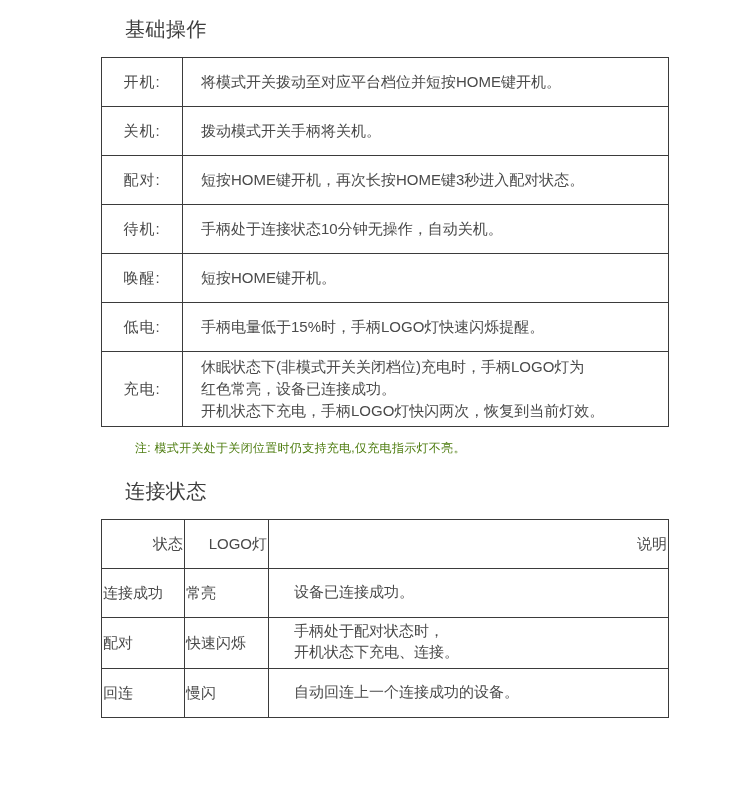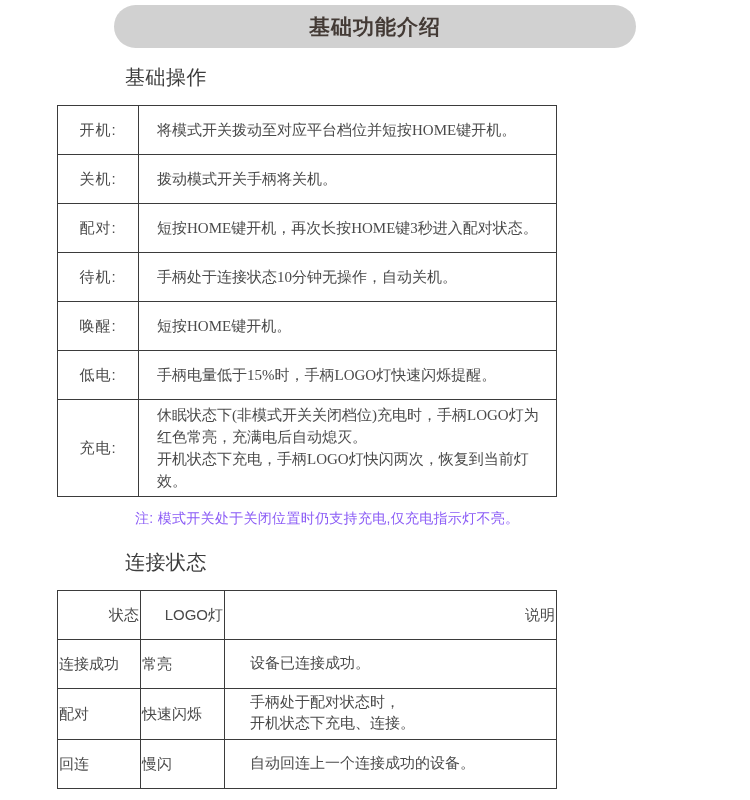--- a/index.html
+++ b/index.html
@@ -34,22 +34,22 @@
   .section-heading {
     margin: 16px 0 14px 125px;
     font-size: 20px;
     font-weight: 400;
     color: #3d3d3d;
     letter-spacing: 0.5px;
   }
   .section-heading.second { margin-top: 21px; }
 
   table {
-    margin-left: 57px;
-    width: 500px;
+    margin-left: 101px;
+    width: 568px;
     border-collapse: collapse;
     table-layout: fixed;
   }
   td, th {
     border: 1px solid #3b3b3b;
     font-size: 15px;
     color: #4a4a4a;
     vertical-align: middle;
   }
 
@@ -58,27 +58,26 @@
   .ops-table tr.tall { height: 67px; }
   .ops-table .label-cell {
     width: 81px;
     text-align: center;
     letter-spacing: 1px;
   }
   .ops-table .desc-cell {
     padding: 4px 2px 4px 18px;
     line-height: 22px;
     white-space: pre-line;
-    font-family: Liberation Serif, serif;
   }
 
   .note {
     margin: 13px 0 0 135px;
-    font-size: 14px;
-    color: #8b5cf6;
+    font-size: 12px;
+    color: #4d7c0f;
     letter-spacing: 0.3px;
   }
 
   
   .conn-table { margin-top: 14px; }
   .conn-table tr { height: 49px; }
   .conn-table tr.two-line { height: 51px; }
   .conn-table th {
     font-weight: 400;
     text-align: right;
@@ -91,23 +90,20 @@
     line-height: 21px;
     white-space: pre-line;
     font-family: Liberation Mono, monospace;
   }
 </style>
 </head>
 <body>
 
 <div class="page">
 
-  <div class="title-badge">
-    <span>基础功能介绍</span>
-  </div>
 
   <div class="section-heading">基础操作</div>
 
   <table class="ops-table">
     <tbody>
       <tr>
         <td class="label-cell">开机:</td>
         <td class="desc-cell">将模式开关拨动至对应平台档位并短按HOME键开机。</td>
       </tr>
       <tr>
@@ -126,21 +122,21 @@
         <td class="label-cell">唤醒:</td>
         <td class="desc-cell">短按HOME键开机。</td>
       </tr>
       <tr>
         <td class="label-cell">低电:</td>
         <td class="desc-cell">手柄电量低于15%时，手柄LOGO灯快速闪烁提醒。</td>
       </tr>
       <tr class="tall">
         <td class="label-cell">充电:</td>
         <td class="desc-cell">休眠状态下(非模式开关关闭档位)充电时，手柄LOGO灯为
-红色常亮，充满电后自动熄灭。
+红色常亮，设备已连接成功。
 开机状态下充电，手柄LOGO灯快闪两次，恢复到当前灯效。</td>
       </tr>
     </tbody>
   </table>
 
   <p class="note">注: 模式开关处于关闭位置时仍支持充电,仅充电指示灯不亮。</p>
 
   <div class="section-heading second">连接状态</div>
 
   <table class="conn-table">

